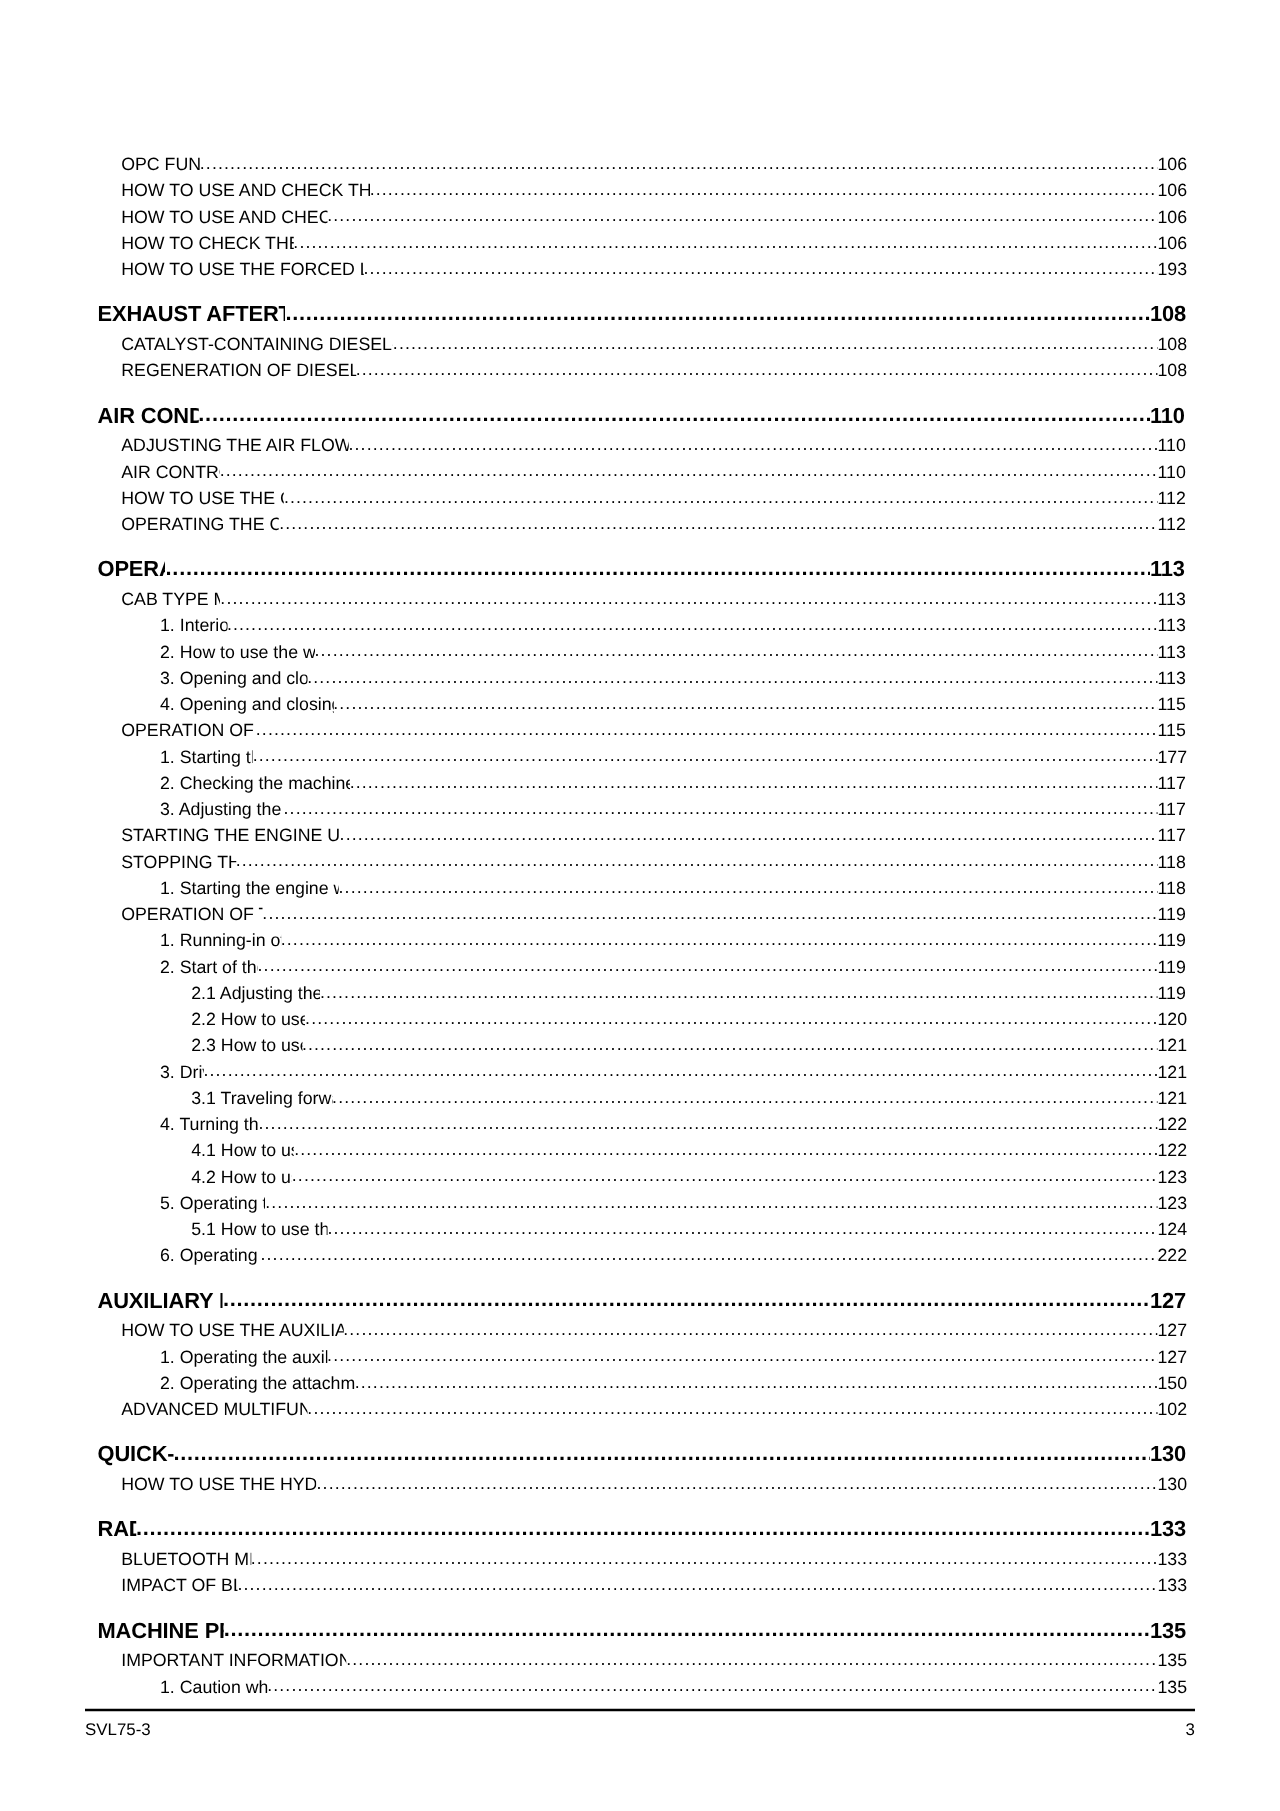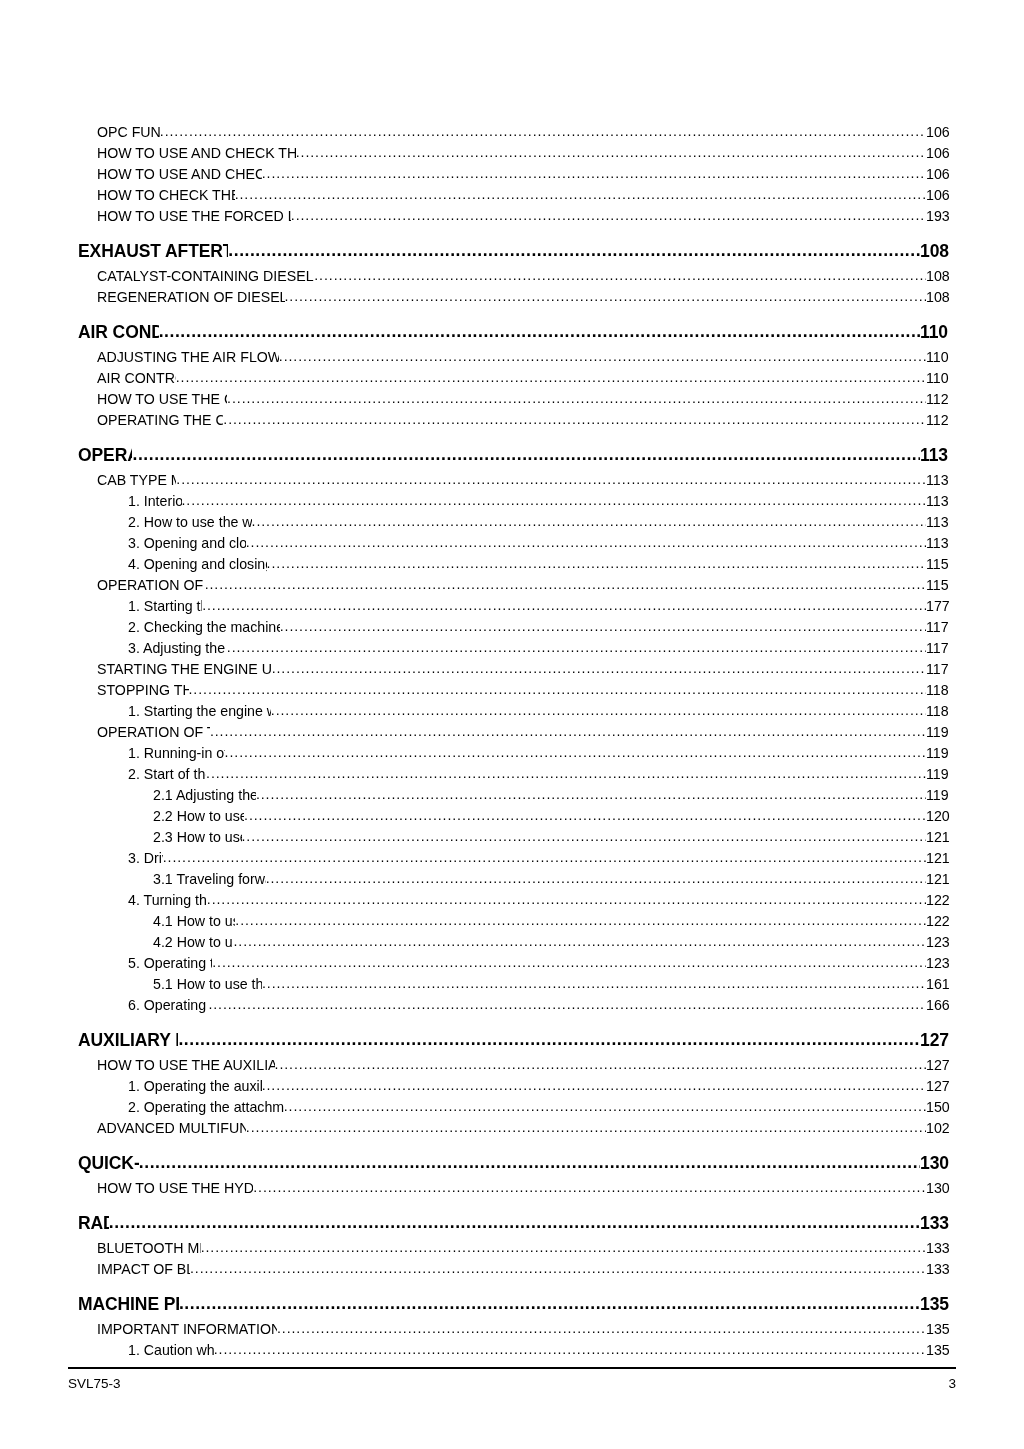--- a/index.html
+++ b/index.html
@@ -306,26 +306,26 @@
         <span class="pagenum">123</span>
       </div>
       <div class="row lvl3">
         <span class="label">5. Operating the lift arms</span>
         <span class="leader"></span>
         <span class="pagenum">123</span>
       </div>
       <div class="row lvl4">
         <span class="label">5.1 How to use the lift arm stopper</span>
         <span class="leader"></span>
-        <span class="pagenum">161</span>
+        <span class="pagenum">124</span>
       </div>
       <div class="row lvl3">
         <span class="label">6. Operating the bucket</span>
         <span class="leader"></span>
-        <span class="pagenum">166</span>
+        <span class="pagenum">222</span>
       </div>
       <div class="row lvl1 gap-before">
         <span class="label">AUXILIARY HYDRAULIC</span>
         <span class="leader"></span>
         <span class="pagenum">127</span>
       </div>
       <div class="row lvl2">
         <span class="label">HOW TO USE THE AUXILIARY HYDRAULIC CONTROL</span>
         <span class="leader"></span>
         <span class="pagenum">127</span>

